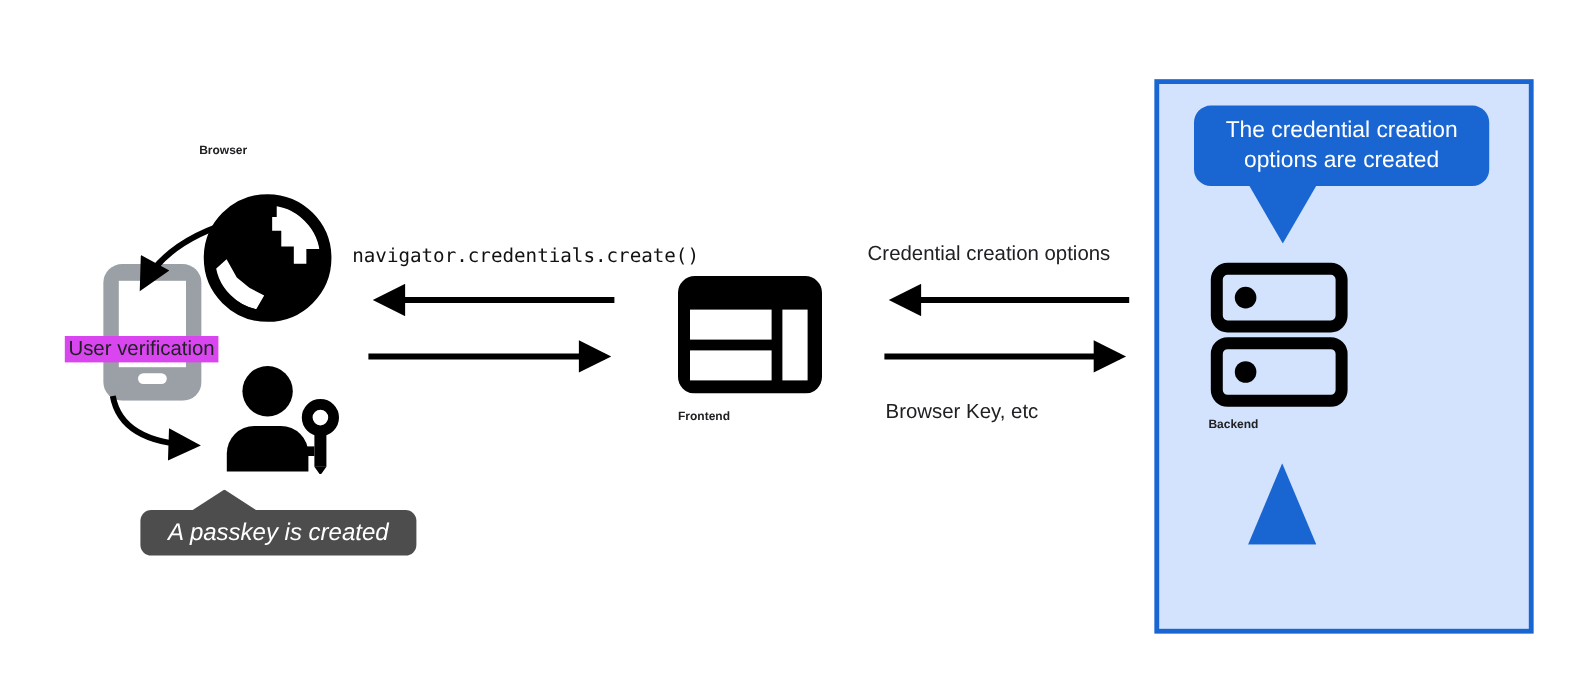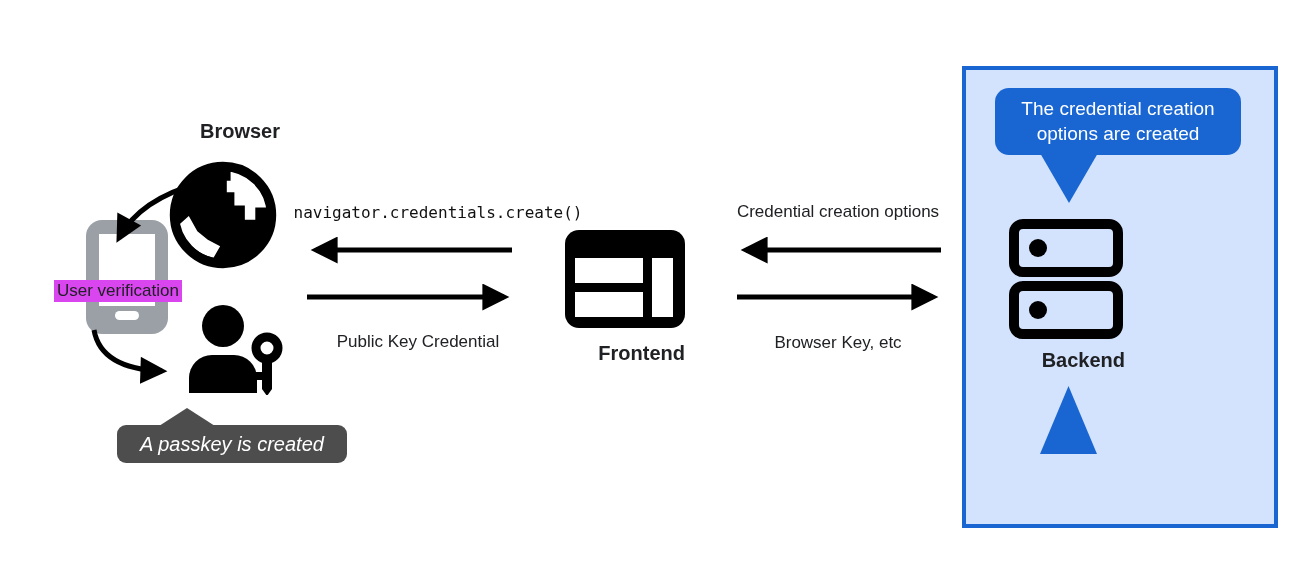--- a/index.html
+++ b/index.html
@@ -1,22 +1,22 @@
 <!DOCTYPE html>
 <html><head>
 <meta charset="utf-8">
 <style>
   html,body{margin:0;padding:0;background:#fff;}
   #canvas{
     position:relative;width:1310px;height:568px;background:#ffffff;
     font-family:"Liberation Sans",sans-serif;color:#202124;overflow:hidden;
   }
   .abs{position:absolute;}
-  .node-label{font-weight:bold;font-size:20px;text-align:right;color:#202124;}
-  .msg-label{font-size:17px;text-align:center;color:#202124;}
+  .node-label{font-weight:bold;font-size:10px;text-align:left;color:#202124;}
+  .msg-label{font-size:17px;color:#202124;}
   .code-label{font-family:"DejaVu Sans Mono","Liberation Mono",monospace;font-size:16px;text-align:center;color:#111;}
   .dark-bubble{
     background:#4d4d4d;color:#fff;border-radius:9px;
     display:flex;align-items:center;justify-content:center;
     font-size:20px;white-space:nowrap;
   }
   .dark-tail{background:#4d4d4d;clip-path:polygon(50% 0,0 100%,100% 100%);}
   .blue-panel{background:#d3e3fd;border:4px solid #1966d2;box-sizing:border-box;}
   .blue-bubble{
     background:#1966d2;color:#fff;border-radius:14px;
@@ -61,21 +61,20 @@
       <rect x="77" y="55" width="10" height="31" fill="#000"></rect>
       <rect x="68" y="69" width="9" height="8" fill="#000"></rect>
       <polygon points="77,86 87,86 82,93" fill="#000"></polygon>
     </svg>
   </div>
 
   <div class="abs dark-tail" style="left:159px;top:408px;width:56px;height:18px;"></div>
   <div class="abs dark-bubble" style="left:117px;top:425px;width:230px;height:38px;font-style:italic;">A passkey is created</div>
 
   <div class="abs code-label" style="left:288px;top:203px;width:300px;">navigator.credentials.create()</div>
-  <div class="abs msg-label" style="left:318px;top:332px;width:200px;">Public Key Credential</div>
 
   <div class="abs" style="left:565px;top:230px;">
     <svg width="120" height="98" viewBox="0 0 120 98">
       <rect x="0" y="0" width="120" height="98" rx="14" fill="#000"></rect>
       <rect x="10" y="28" width="68" height="25" fill="#fff"></rect>
       <rect x="10" y="62" width="68" height="25" fill="#fff"></rect>
       <rect x="87" y="28" width="21" height="59" fill="#fff"></rect>
     </svg>
   </div>
   <div class="abs node-label" style="left:565px;top:342px;width:120px;">Frontend</div>

